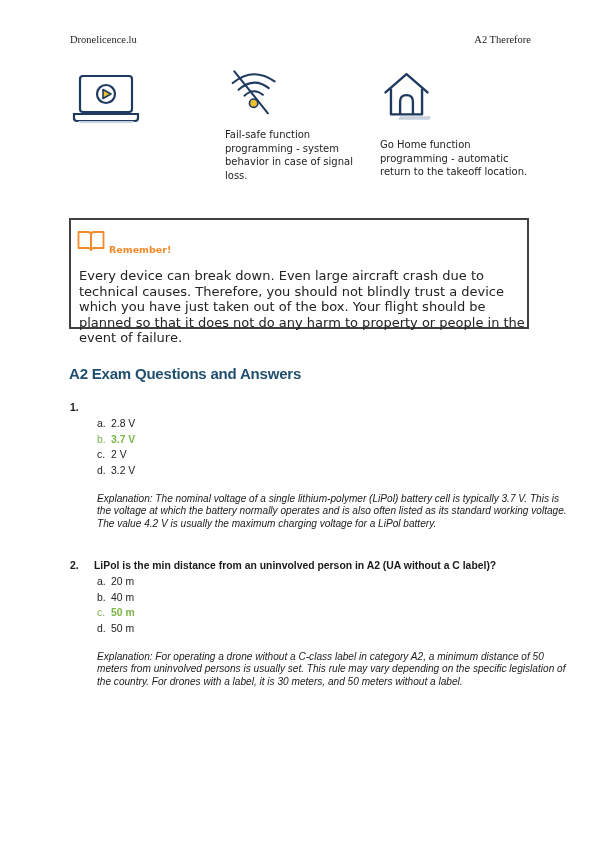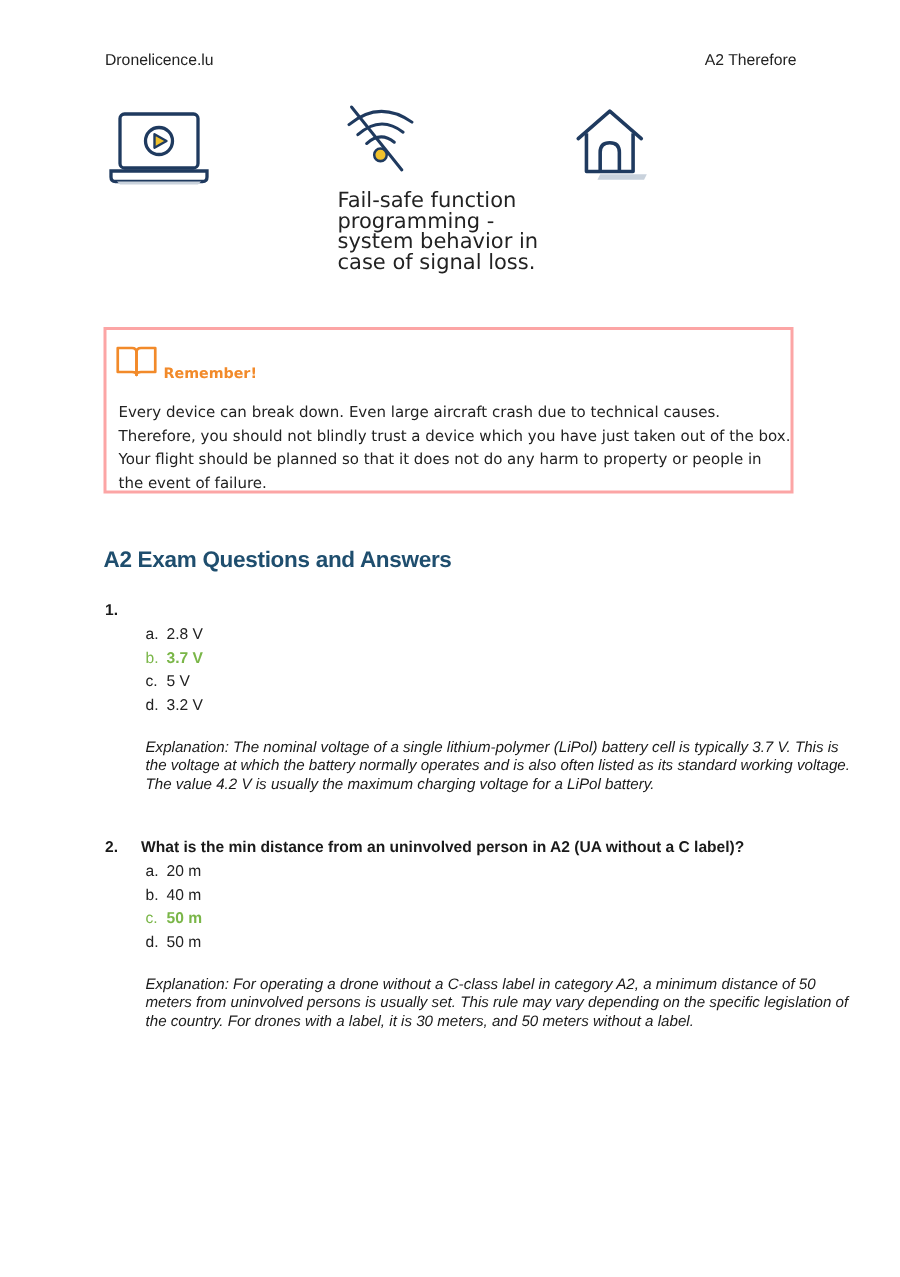--- a/index.html
+++ b/index.html
@@ -1,34 +1,34 @@
 <!DOCTYPE html>
 <html><head>
 <meta charset="utf-8">
 <style>
   html, body { margin: 0; padding: 0; background: #ffffff; }
   body { width: 600px; height: 851px; position: relative; overflow: hidden;
          font-family: "Liberation Sans", sans-serif; color: #1a1a1a; }
-  .hdr { position: absolute; top: 34px; font-size: 10.5px; color: #222; font-family: Liberation Sans, sans-serif; }
+  .hdr { position: absolute; top: 34px; font-size: 10.5px; color: #222; font-family: Liberation Serif, serif; }
   .hdr.left { left: 70px; }
   .hdr.right { right: 69px; }
 
   .feature { position: absolute; top: 68px; width: 150px; }
   .feature .icon { width: 70px; height: 62px; display: block; }
-  .feature .text { font-family: "DejaVu Sans", sans-serif; font-size: 14px; line-height: 13.5px; color: #222; }
+  .feature .text { font-family: "DejaVu Sans", sans-serif; font-size: 10px; line-height: 13.5px; color: #222; }
   .f1 { left: 70px; } .f1 .icon { margin-left: 2px; } .f1 .text { position: absolute; top: 78px; width: 150px; }
   .f2 { left: 225px; } .f2 .icon { margin-left: 2px; } .f2 .text { position: absolute; top: 60px; width: 135px; }
   .f3 { left: 380px; } .f3 .icon { margin-left: 0; } .f3 .text { position: absolute; top: 70px; width: 150px; }
 
   .remember { position: absolute; left: 69px; top: 218px; width: 460px; height: 111px;
-              border: 2px solid #fca5a5; box-sizing: border-box; }
+              border: 2px solid #404040; box-sizing: border-box; }
   .remember .book { position: absolute; left: 6px; top: 10px; width: 28px; height: 22px; }
   .remember .title { position: absolute; left: 38px; top: 24px; font-size: 9.5px; font-weight: bold;
                      color: #f28a2a; font-family: "DejaVu Sans", sans-serif; }
-  .remember .body { position: absolute; left: 8px; top: 48px; width: 448px; font-size: 10px; line-height: 15.5px;
+  .remember .body { position: absolute; left: 8px; top: 48px; width: 448px; font-size: 13px; line-height: 15.5px;
                     color: #222; font-family: "DejaVu Sans", sans-serif; }
 
   .h1 { position: absolute; left: 69px; top: 365px; font-size: 15px; font-weight: bold; color: #1f4e6e; letter-spacing: -0.2px; }
 
   .q { position: absolute; left: 70px; width: 470px; }
   .q .qline { font-size: 10.4px; font-weight: bold; display: flex; }
   .q .qnum { width: 24px; }
   .q .opts { margin-left: 27px; margin-top: 3px; }
   .q .opt { font-size: 10.4px; line-height: 15.7px; display: flex; color: #222; }
   .q .opt .l { width: 14px; }
@@ -66,20 +66,21 @@
   <div class="text">Fail-safe function programming - system behavior in case of signal loss.</div>
 </div>
 
 <div class="feature f3">
   <svg class="icon" viewBox="0 0 70 62" style="width:64px;height:58px;">
     <path d="M20 56 H54 L56 52 H22 Z" fill="#c9d2dc"></path>
     <path d="M6 26 L29 6 L52 26" fill="none" stroke="#1f3a5f" stroke-width="2.6" stroke-linecap="round" stroke-linejoin="round"></path>
     <path d="M12 22 V50 H46 V22" fill="none" stroke="#1f3a5f" stroke-width="2.6" stroke-linejoin="round"></path>
     <path d="M22 50 V36 Q22 29 29 29 Q36 29 36 36 V50" fill="none" stroke="#1f3a5f" stroke-width="2.6"></path>
   </svg>
+  <div class="text">Go Home function programming - automatic return to the takeoff location.</div>
 </div>
 
 <div class="remember">
   <svg class="book" viewBox="0 0 28 22">
     <path d="M1.5 2 H11 Q14 2 14 5 V20 Q14 18 11 18 H1.5 Z" fill="none" stroke="#f28a2a" stroke-width="1.8" stroke-linejoin="round"></path>
     <path d="M26.5 2 H17 Q14 2 14 5 V20 Q14 18 17 18 H26.5 Z" fill="none" stroke="#f28a2a" stroke-width="1.8" stroke-linejoin="round"></path>
   </svg>
   <div class="title">Remember!</div>
   <div class="body">Every device can break down. Even large aircraft crash due to technical causes. Therefore, you should not blindly trust a device which you have just taken out of the box. Your flight should be planned so that it does not do any harm to property or people in the event of failure.</div>
 </div>
@@ -94,34 +95,34 @@
     <div class="opt">
         <span class="l">a.</span>
         <span>2.8 V</span>
       </div>
     <div class="opt correct">
         <span class="l">b.</span>
         <span>3.7 V</span>
       </div>
     <div class="opt">
         <span class="l">c.</span>
-        <span>5 V</span>
+        <span>2 V</span>
       </div>
     <div class="opt">
         <span class="l">d.</span>
         <span>3.2 V</span>
       </div>
   </div>
   <div class="expl">Explanation: The nominal voltage of a single lithium-polymer (LiPol) battery cell is typically 3.7 V. This is the voltage at which the battery normally operates and is also often listed as its standard working voltage. The value 4.2 V is usually the maximum charging voltage for a LiPol battery.</div>
 </div>
 
 <div class="q q2">
   <div class="qline">
     <span class="qnum">2.</span>
-    <span>What is the min distance from an uninvolved person in A2 (UA without a C label)?</span>
+    <span>LiPol is the min distance from an uninvolved person in A2 (UA without a C label)?</span>
   </div>
   <div class="opts">
     <div class="opt">
         <span class="l">a.</span>
         <span>20 m</span>
       </div>
     <div class="opt">
         <span class="l">b.</span>
         <span>40 m</span>
       </div>

